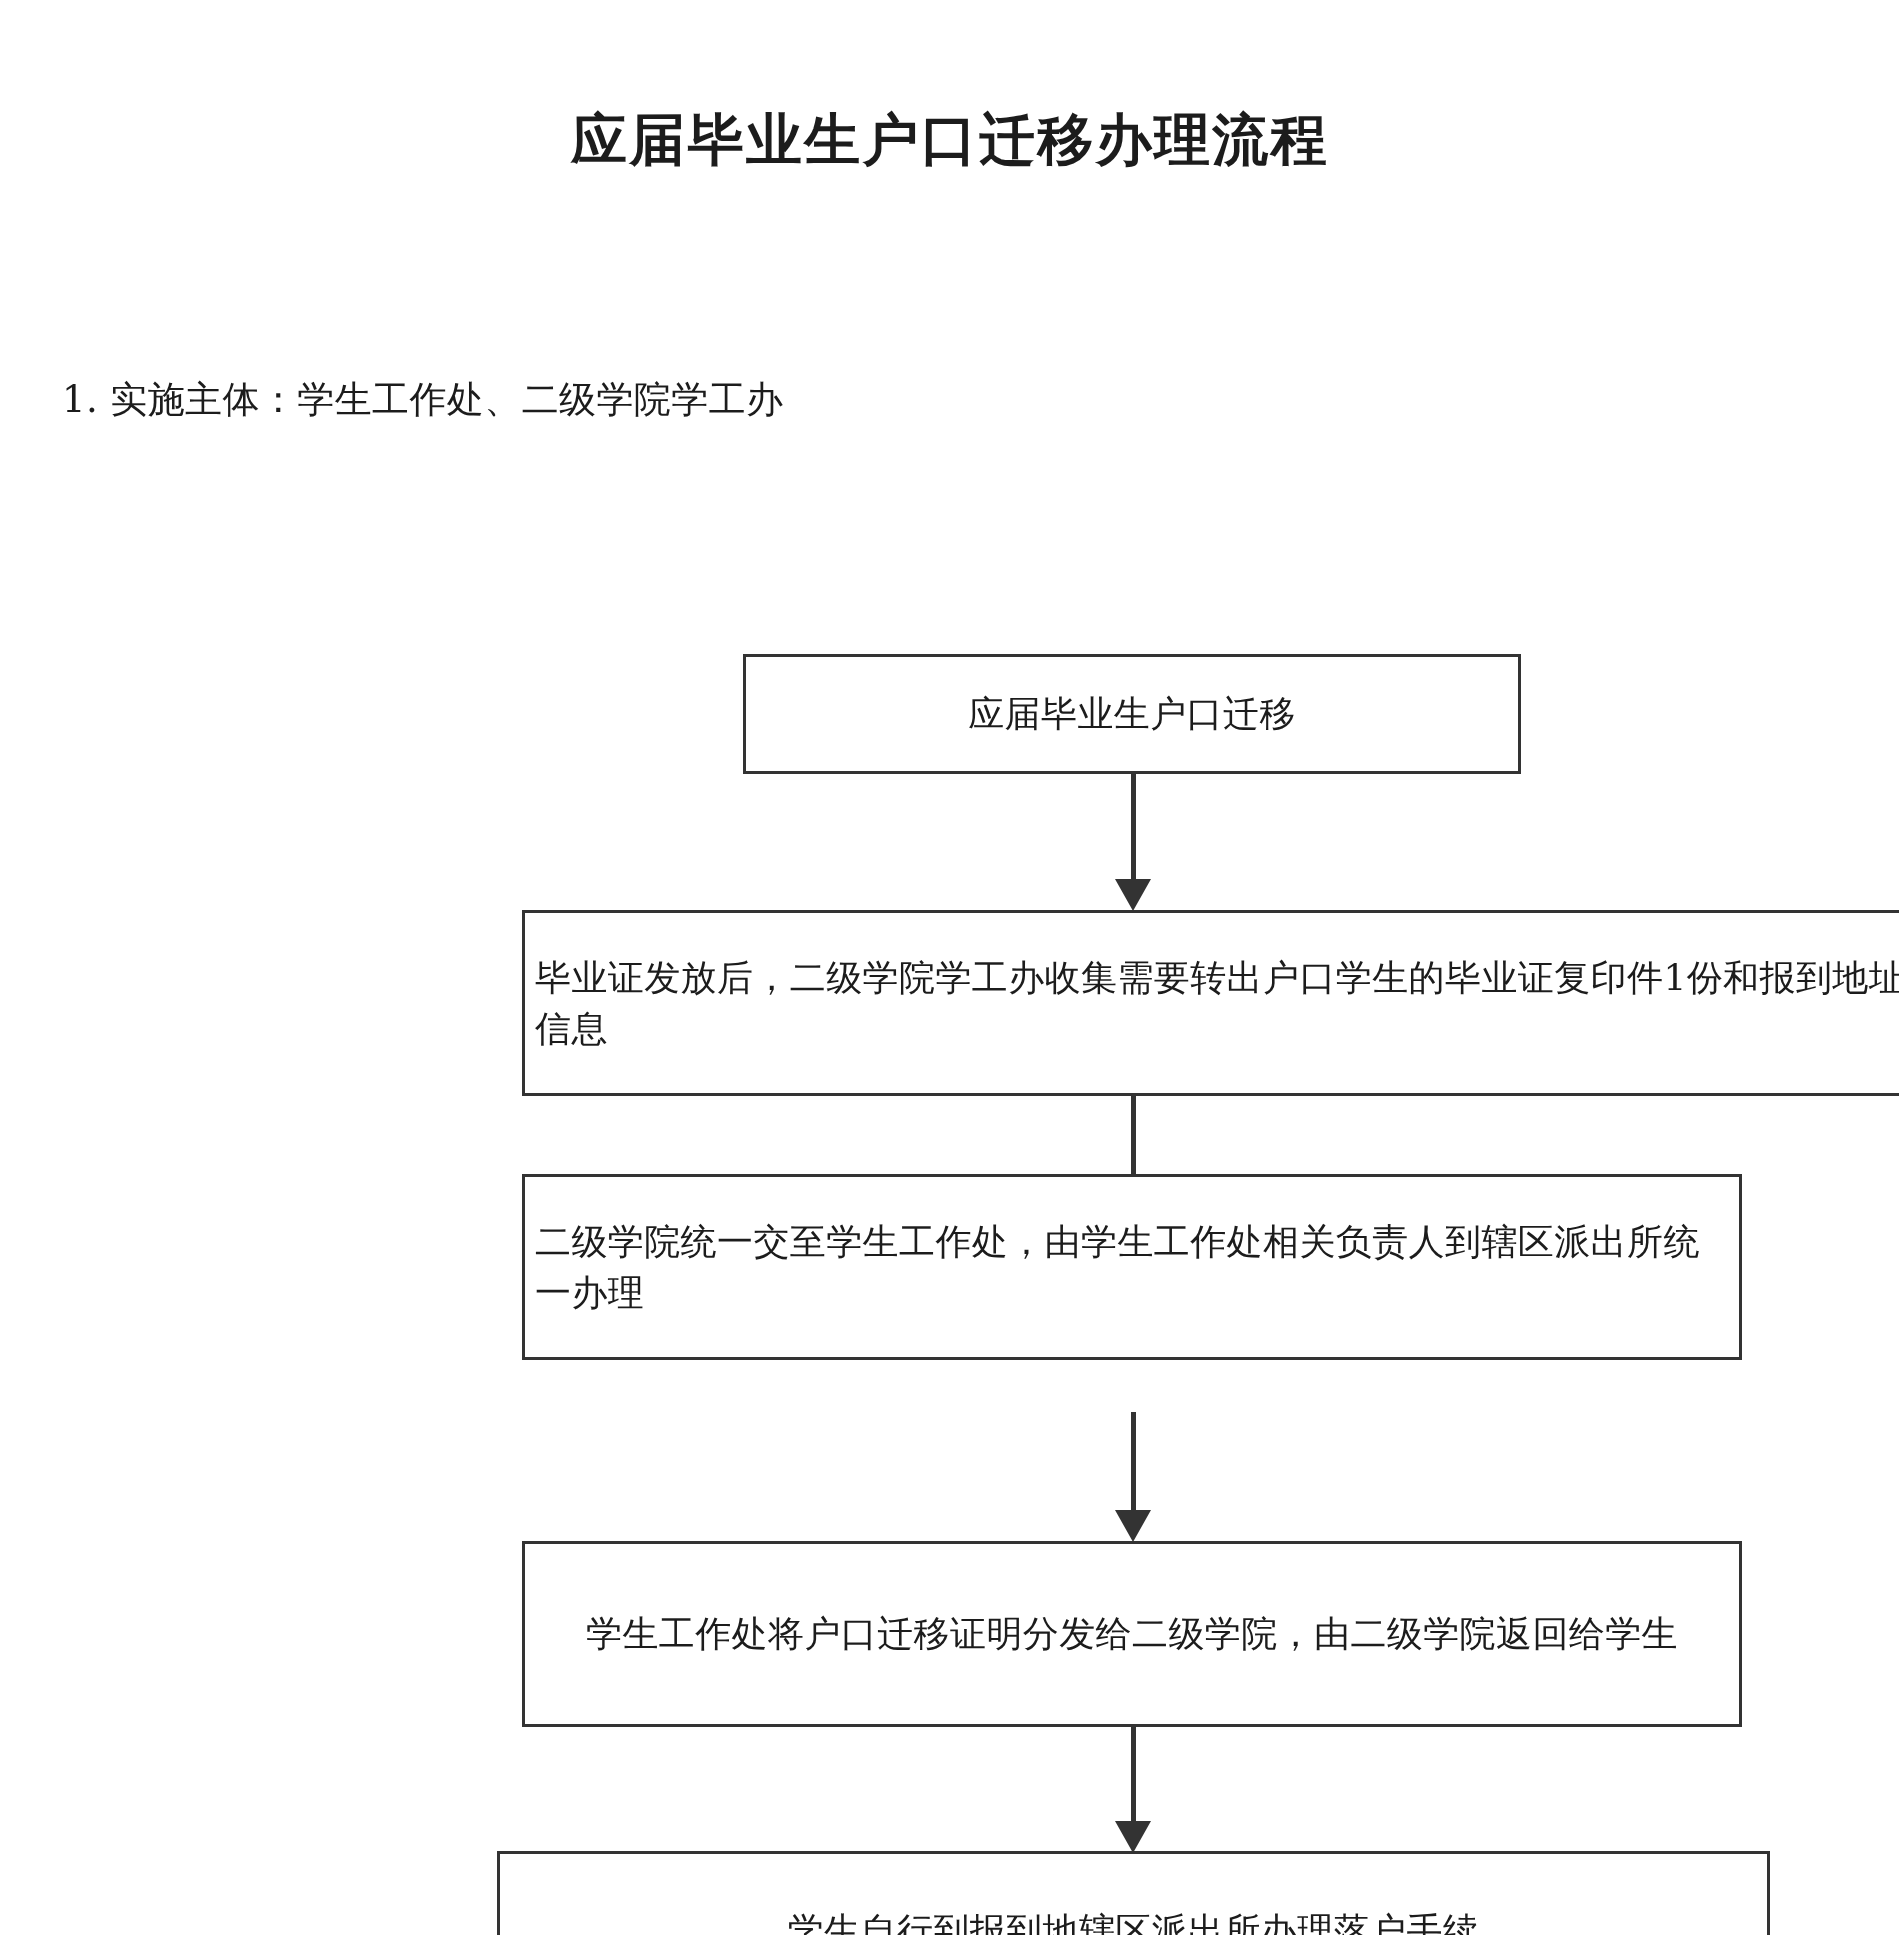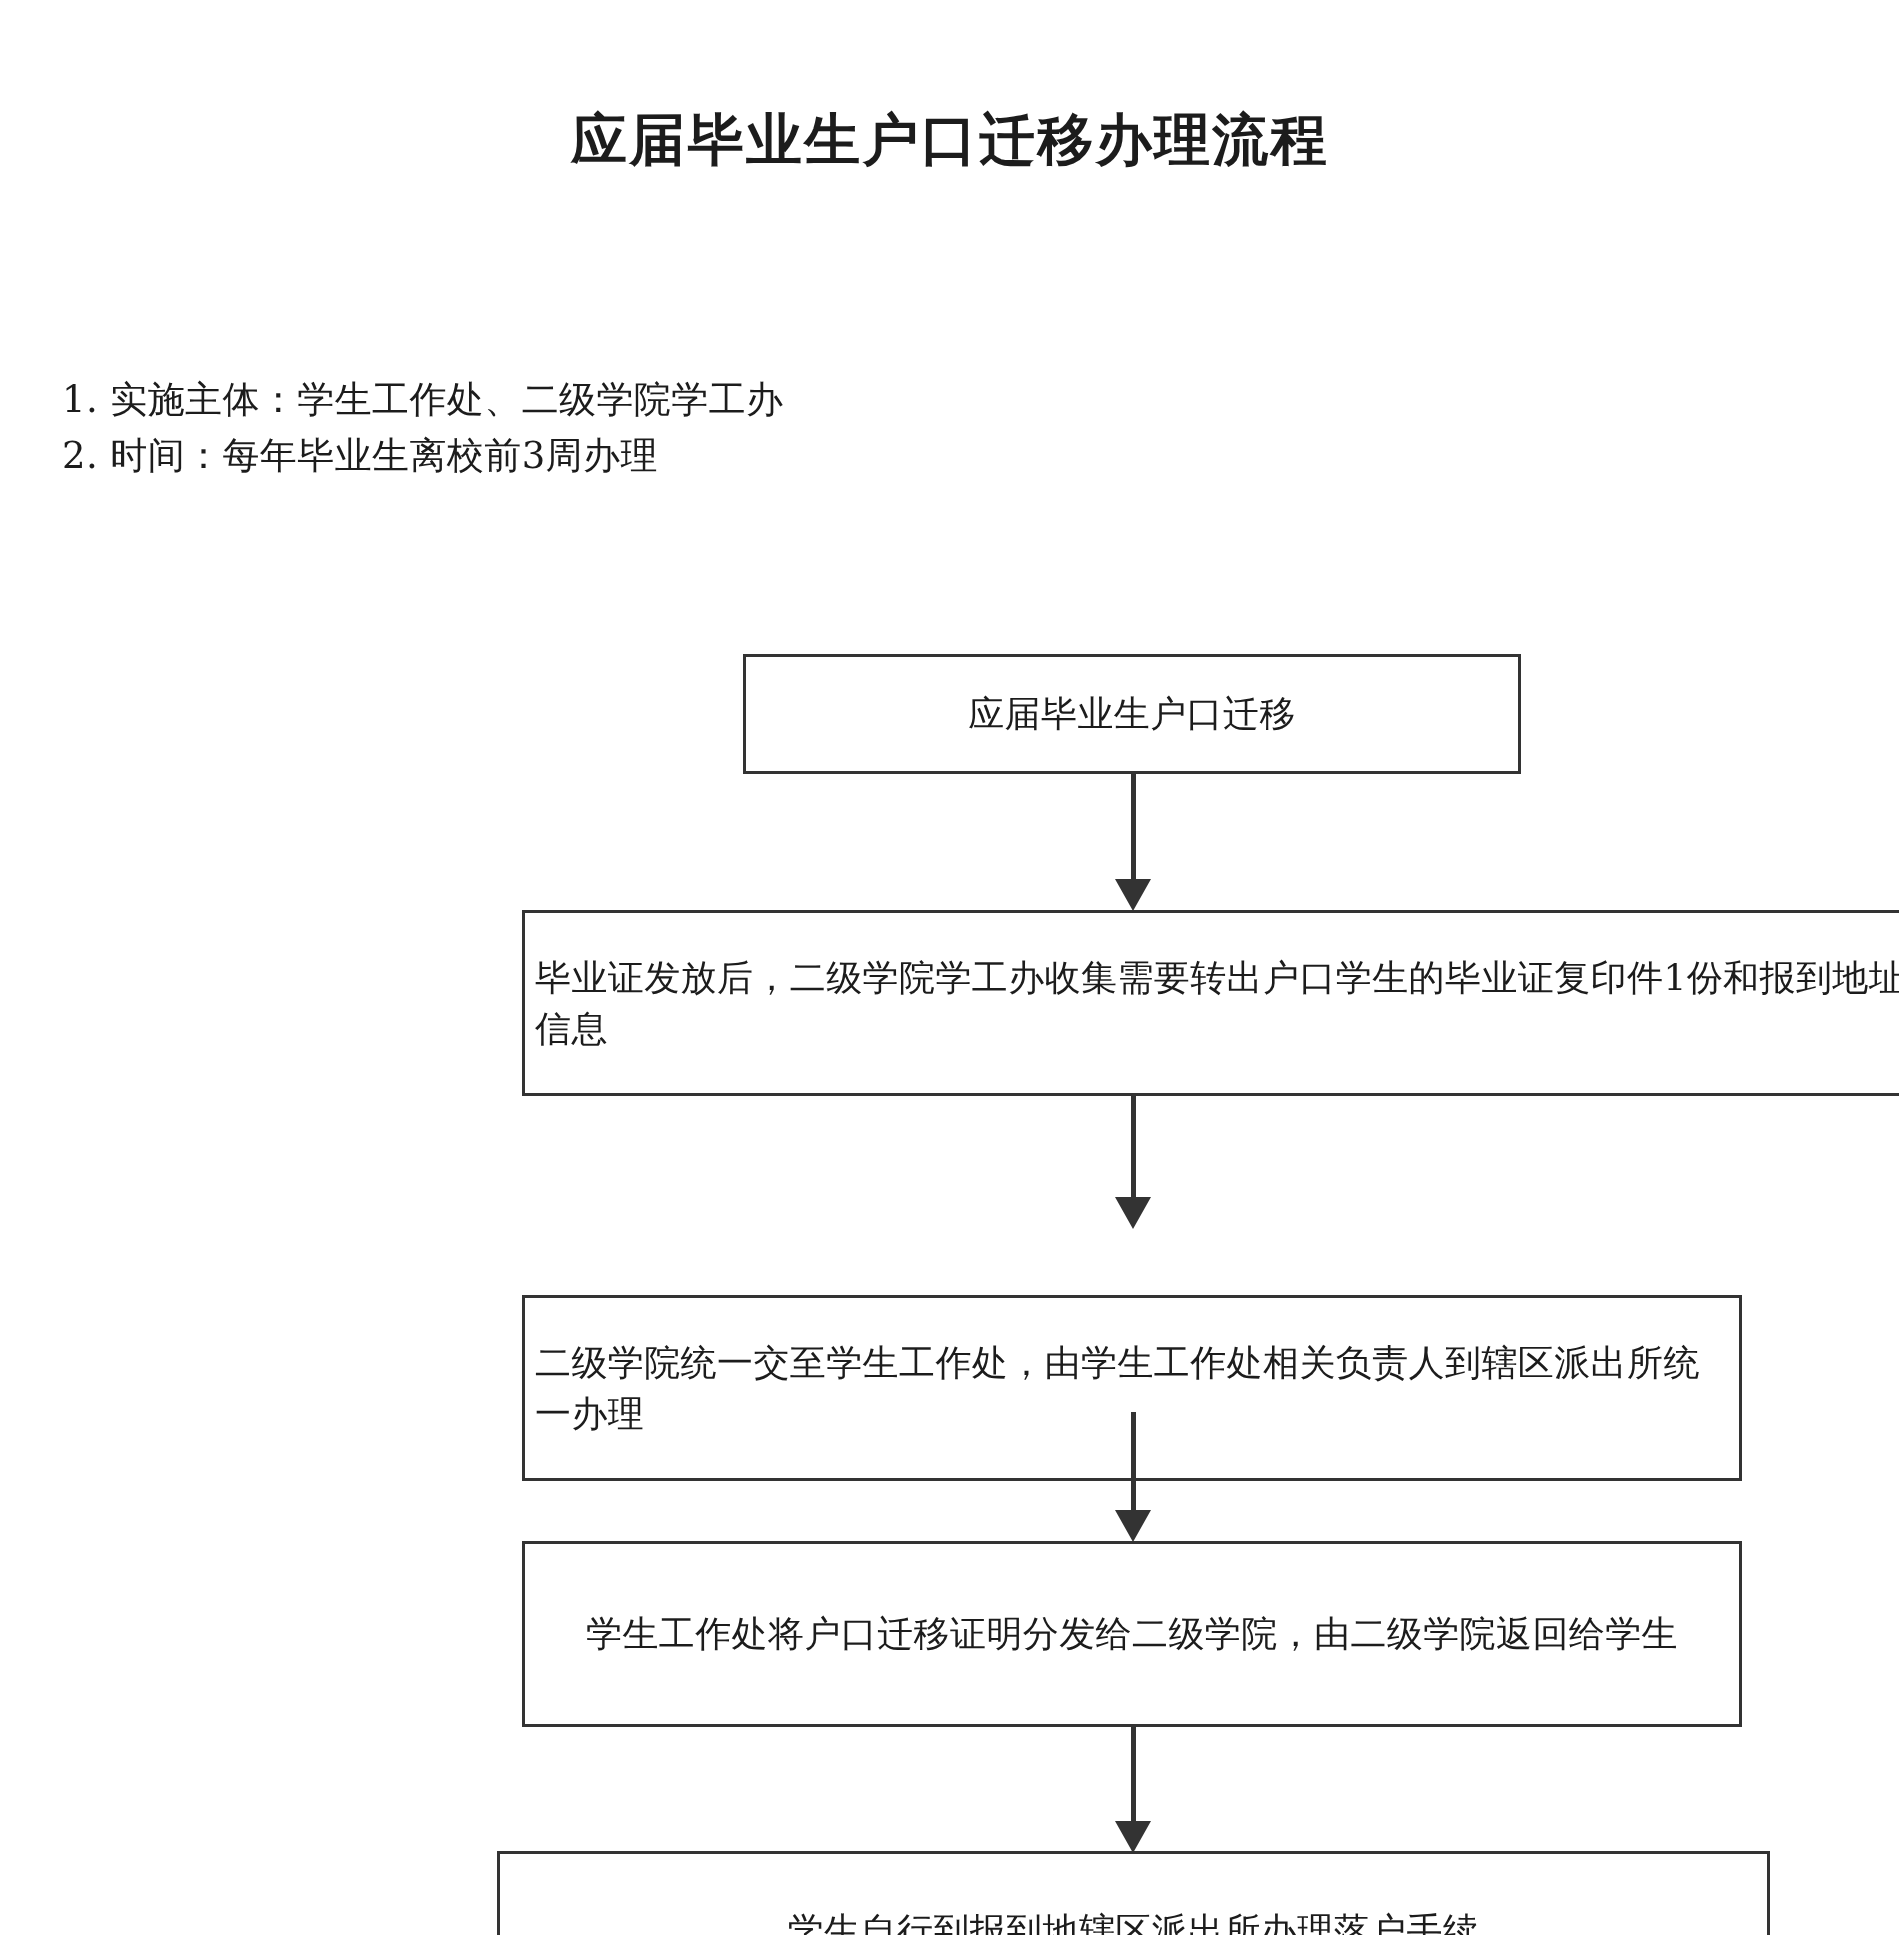--- a/index.html
+++ b/index.html
@@ -48,21 +48,21 @@
     font-size:36px;
     line-height:1.42;
     color:#1c1c1c;
     letter-spacing:0.4px;
     padding:0 10px;
     white-space:pre-line;
   }
 
   #node-1{left:743px;top:654px;width:778px;height:120px;}
   #node-2{left:522px;top:910px;width:1412px;height:186px;}
-  #node-3{left:522px;top:1295px;width:1220px;height:186px;}
+  #node-3{left:522px;top:1174px;width:1220px;height:186px;}
   #node-4{left:522px;top:1541px;width:1220px;height:186px;}
   #node-5{left:497px;top:1851px;width:1273px;height:160px;}
 
   
   .connector{position:absolute;}
   .connector .shaft{
     position:absolute;left:50%;top:0;
     width:5px;margin-left:-2.3px;
     background:#333333;
   }
@@ -84,21 +84,20 @@
 </style>
 </head>
 <body>
 
 <div class="page">
 
   <div class="title">应届毕业生户口迁移办理流程</div>
 
   <div class="notes">
     <div class="note-line">1. 实施主体：学生工作处、二级学院学工办</div>
-    <div class="note-line">2. 时间：每年毕业生离校前3周办理</div>
   </div>
 
   <div class="node" id="node-1">
     <div class="node-text">应届毕业生户口迁移</div>
   </div>
 
   <div class="connector" id="conn-1">
     <div class="shaft"></div>
     <div class="head"></div>
   </div>

